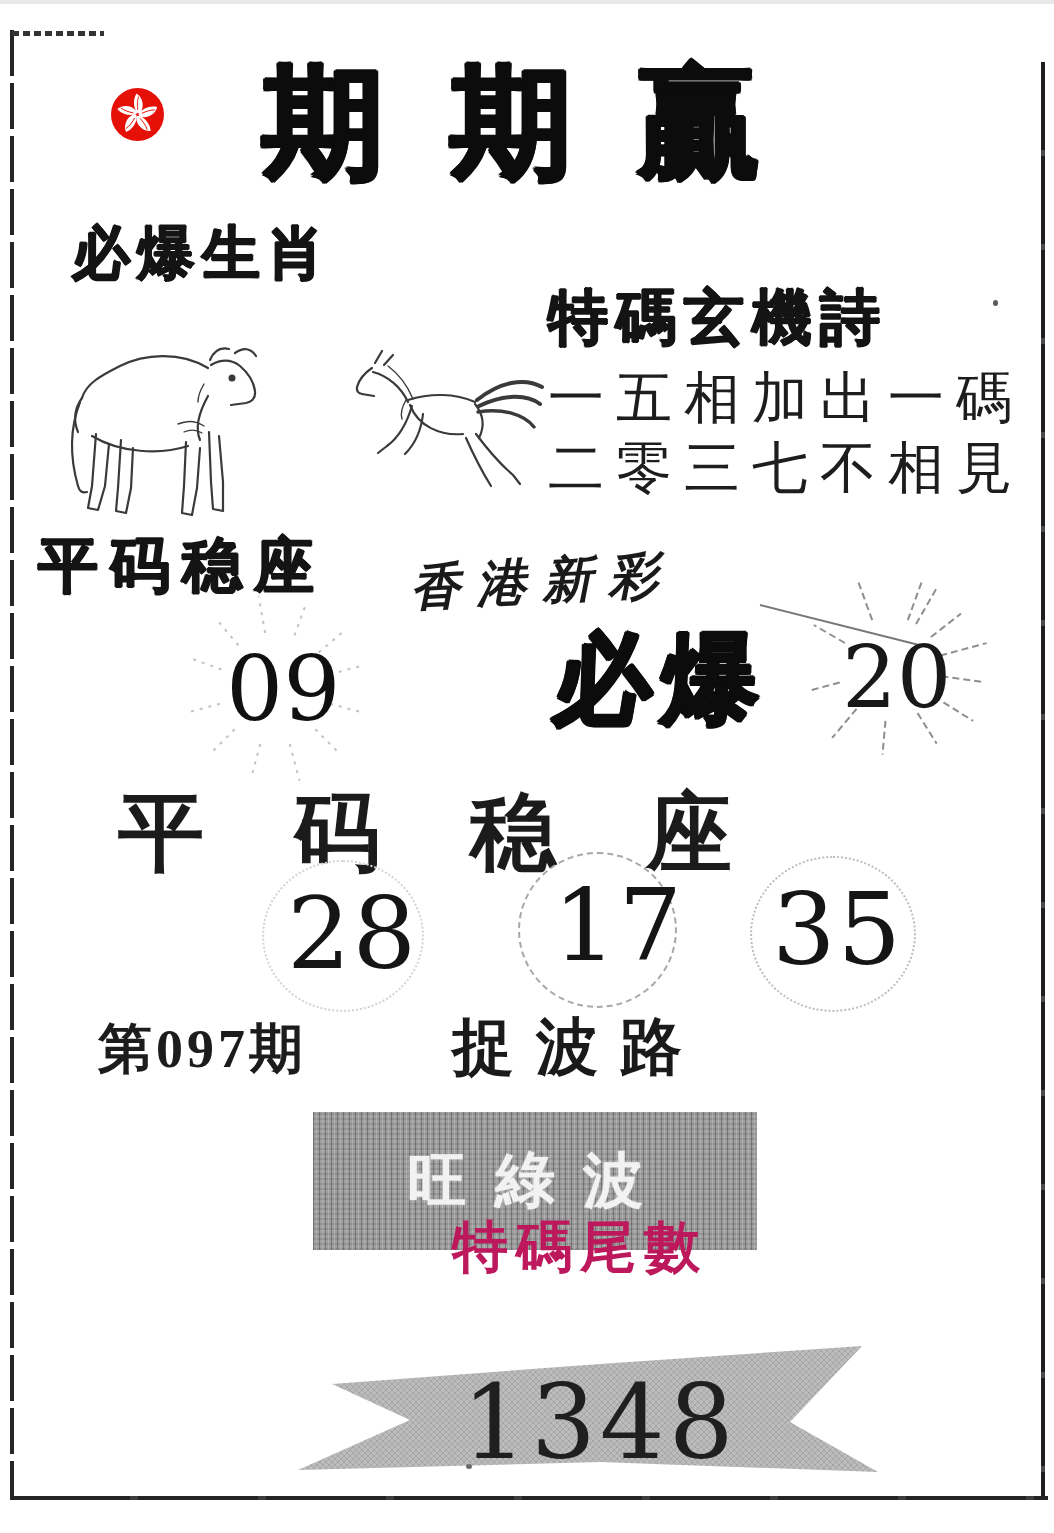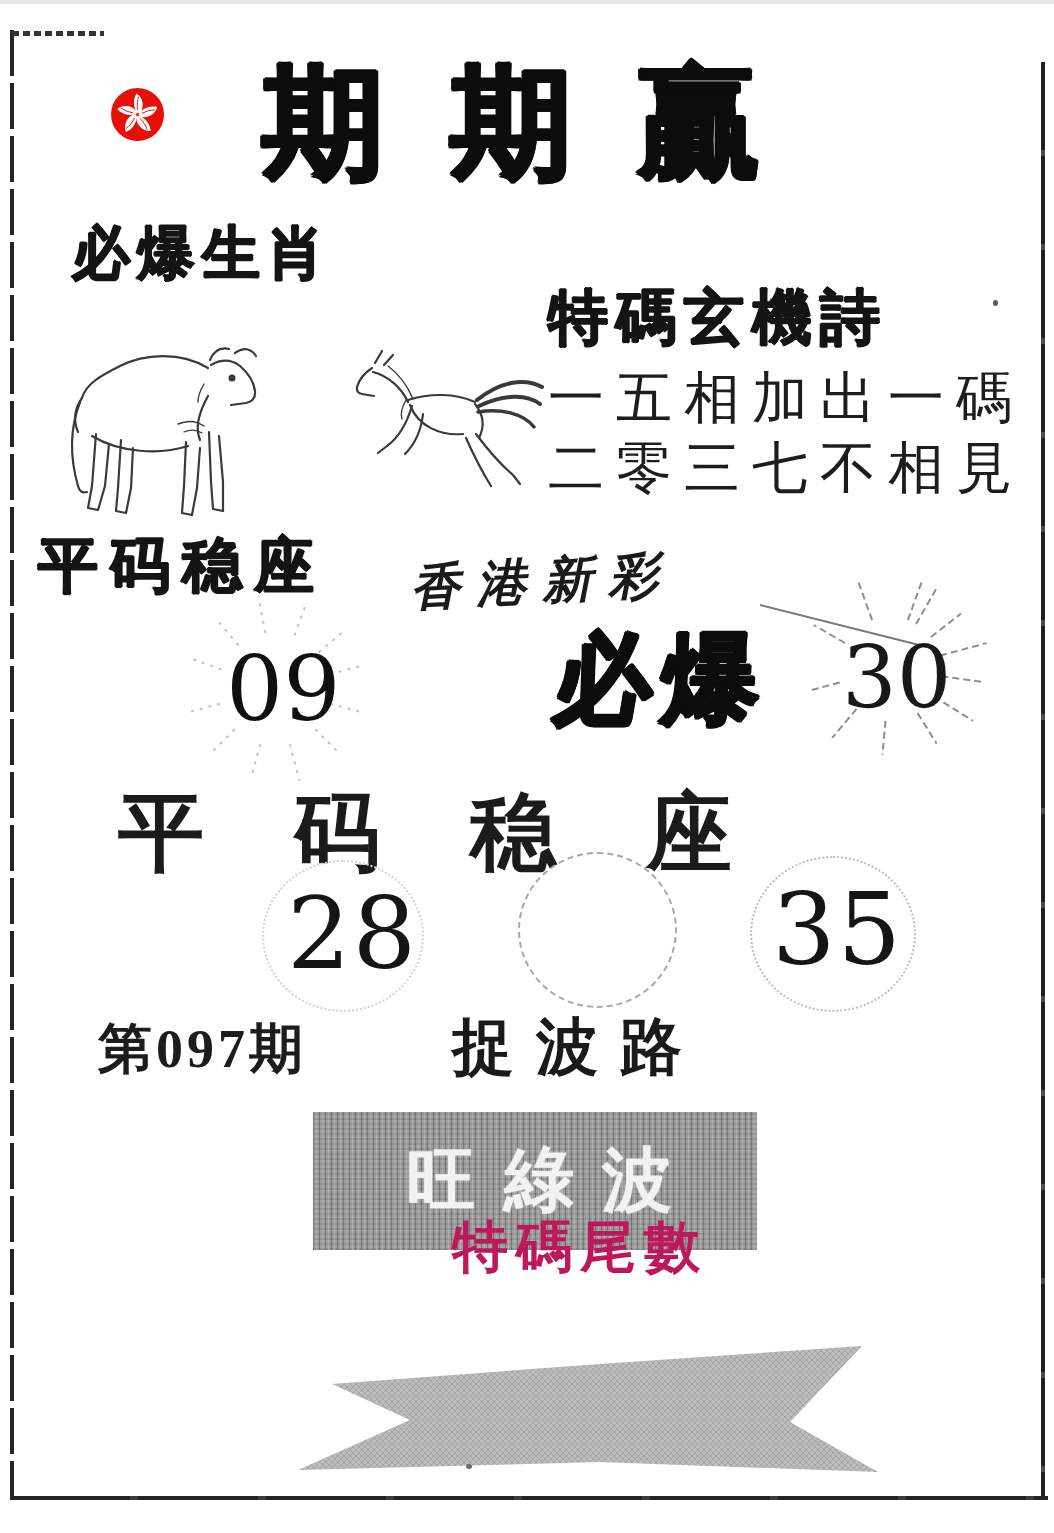--- a/index.html
+++ b/index.html
@@ -52,22 +52,22 @@
   .halo-23{left:262px;top:856px;width:158px;height:148px;border:2px dotted #d4d4d4;}
   .halo-17{left:518px;top:848px;width:155px;height:152px;border:2px dashed #a8a8a8;}
   .halo-35{left:750px;top:852px;width:162px;height:152px;border:2px dotted #bdbdbd;}
   .issue-label{left:98px;top:1018px;font-size:54px;letter-spacing:4px;font-weight:600;color:#1c1c1c;}
   .wave-heading{left:452px;top:1012px;font-size:62px;letter-spacing:22px;font-weight:600;color:#1a1a1a;}
   .gray-box{left:313px;top:1108px;width:444px;height:138px;background:#a0a0a0;
     background-image:
       repeating-linear-gradient(90deg,rgba(20,20,20,.28) 0 1px,rgba(0,0,0,0) 1px 3px,rgba(255,255,255,.18) 3px 4px,rgba(0,0,0,0) 4px 6px),
       repeating-linear-gradient(0deg,rgba(0,0,0,.10) 0 2px,rgba(0,0,0,0) 2px 5px);
     display:flex;align-items:center;justify-content:center;}
-  .wave-highlight{font-size:70px;letter-spacing:28px;font-weight:700;color:#f2f2f2;
-    text-shadow:0 0 2px rgba(255,255,255,.6);padding-left:36px;line-height:1;}
+  .wave-highlight{font-size:60px;letter-spacing:28px;font-weight:700;color:#f2f2f2;
+    text-shadow:0 0 2px rgba(255,255,255,.6);padding-left:8px;line-height:1;}
   .tail-heading{left:452px;top:1215px;font-size:56px;letter-spacing:8px;font-weight:600;color:#be185d;}
   .tail-digits{left:462px;top:1368px;width:260px;text-align:center;font-size:102px;
     letter-spacing:4px;color:#1f1f1f;}
   .speck1{left:993px;top:296px;width:5px;height:6px;background:#5a5a5a;border-radius:50%;}
   .speck2{left:466px;top:1460px;width:6px;height:5px;background:#6a6a6a;border-radius:50%;}
 </style>
 </head>
 <body>
 
 <div id="page">
@@ -167,45 +167,47 @@
       <line x1="202" y1="87" x2="248" y2="87" transform="rotate(32 150 87)"></line>
       <line x1="202" y1="87" x2="238" y2="87" transform="rotate(58 150 87)"></line>
       <line x1="202" y1="87" x2="236" y2="87" transform="rotate(95 150 87)"></line>
       <line x1="202" y1="87" x2="240" y2="87" transform="rotate(130 150 87)"></line>
       <line x1="202" y1="87" x2="234" y2="87" transform="rotate(165 150 87)"></line>
       <line x1="202" y1="87" x2="238" y2="87" transform="rotate(210 150 87)"></line>
       <line x1="202" y1="87" x2="242" y2="87" transform="rotate(250 150 87)"></line>
       <line x1="202" y1="87" x2="246" y2="87" transform="rotate(290 150 87)"></line>
     </g>
   </svg>
-  <div class="abs bibao-number mono-num">30</div>
+  <div class="abs bibao-number mono-num">20</div>
 
   <div class="abs special-heading serif">平码稳座</div>
 
   <div class="abs halo halo-23"></div>
   <div class="abs halo halo-17"></div>
   <div class="abs halo halo-35"></div>
   <div class="abs num-big num-23 mono-num">28</div>
+  <div class="abs num-big num-17 mono-num">17</div>
   <div class="abs num-big num-35 mono-num">35</div>
 
   <div class="abs issue-label serif">第097期</div>
   <div class="abs wave-heading serif">捉波路</div>
 
   <div class="abs gray-box">
     <span class="wave-highlight serif">旺綠波</span>
   </div>
 
   <div class="abs tail-heading serif">特碼尾數</div>
 
   <svg class="abs" style="left:290px;top:1332px" width="600" height="152" viewBox="0 0 600 152">
     <defs>
       <pattern id="rbt" width="6" height="6" patternUnits="userSpaceOnUse">
         <rect width="6" height="6" fill="#bcbcbc"></rect>
         <path d="M0 0 L6 6 M6 0 L0 6" stroke="#a6a6a6" stroke-width="1"></path>
       </pattern>
     </defs>
     <polygon points="42,48 310,28 572,10 500,86 588,136 310,126 8,134 120,84" fill="url(#rbt)"></polygon>
   </svg>
+  <div class="abs tail-digits mono-num">1348</div>
 
   <div class="abs speck1"></div>
   <div class="abs speck2"></div>
 
 </div>
 
 </body></html>

